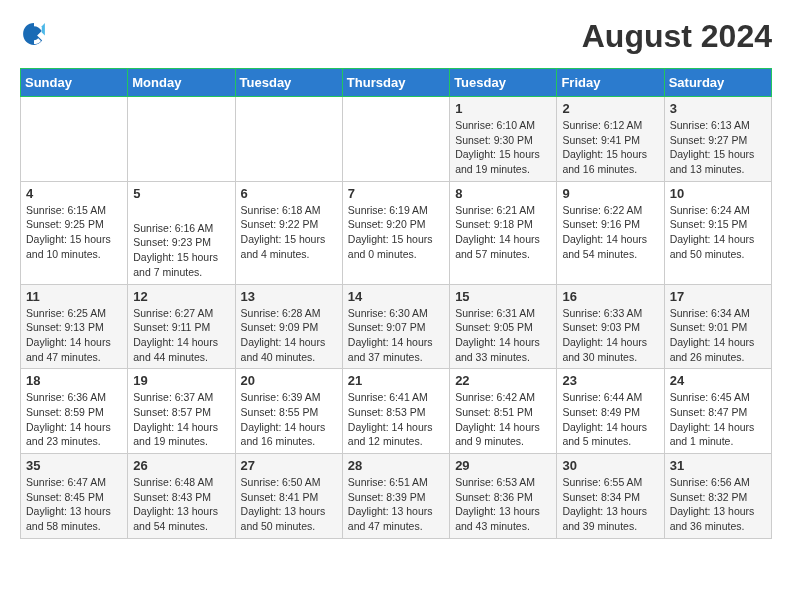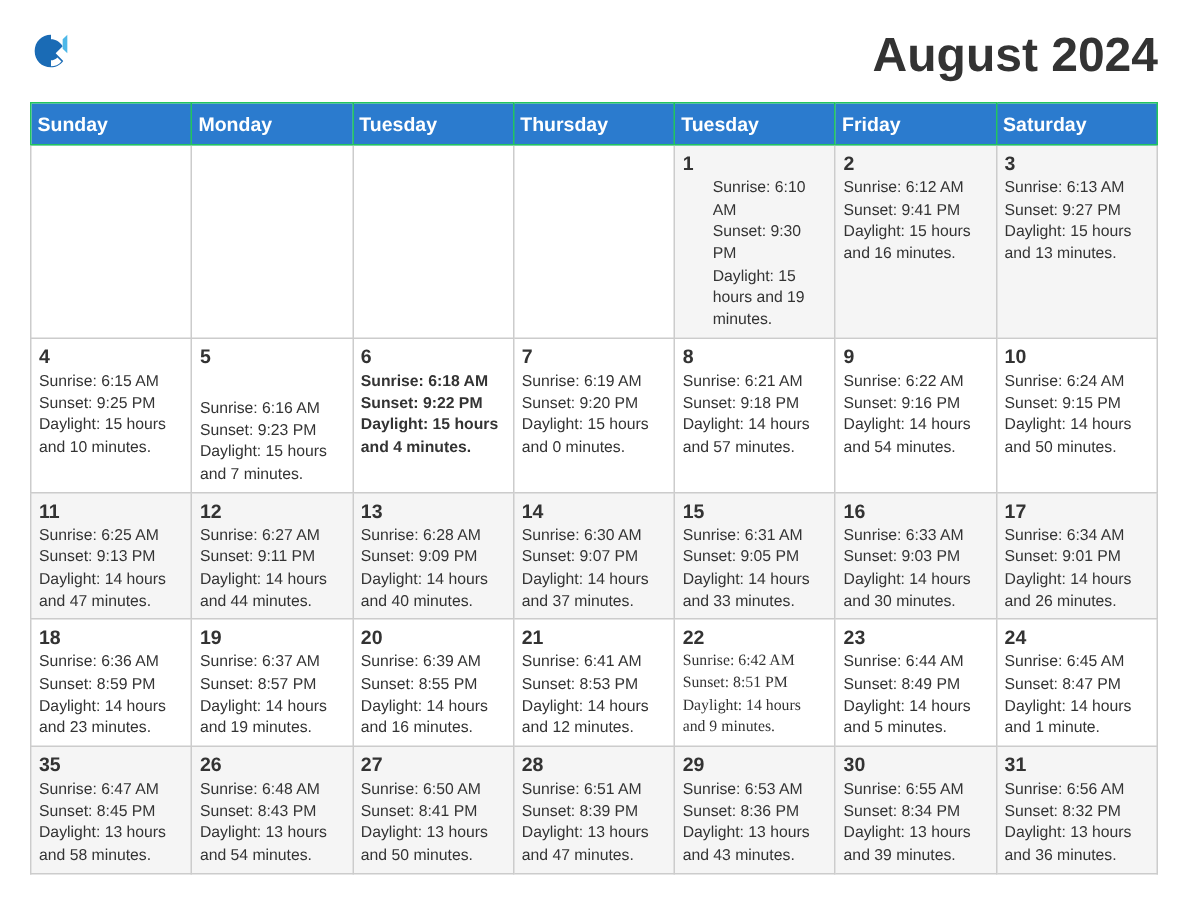--- a/index.html
+++ b/index.html
@@ -119,21 +119,21 @@
     </tr>
   </thead>
   <tbody id="calendar-body">
   <tr>
         <td class="empty-cell"></td>
         <td class="empty-cell"></td>
         <td class="empty-cell"></td>
         <td class="empty-cell"></td>
         <td>
           <div class="day-number">1</div>
-          <div class="day-info" style="white-space: pre-line; margin-left: 20px;">Sunrise: 6:10 AM
+          <div class="day-info" style="white-space: pre-line;">Sunrise: 6:10 AM
 Sunset: 9:30 PM
 Daylight: 15 hours and 19 minutes.</div>
         </td>
         <td>
           <div class="day-number">2</div>
           <div class="day-info" style="white-space: pre-line;">Sunrise: 6:12 AM
 Sunset: 9:41 PM
 Daylight: 15 hours and 16 minutes.</div>
         </td>
         <td>
@@ -151,21 +151,21 @@
 Daylight: 15 hours and 10 minutes.</div>
         </td>
         <td>
           <div class="day-number">5</div>
           <div class="day-info" style="white-space: pre-line; margin-top: 20px;">Sunrise: 6:16 AM
 Sunset: 9:23 PM
 Daylight: 15 hours and 7 minutes.</div>
         </td>
         <td>
           <div class="day-number">6</div>
-          <div class="day-info" style="white-space: pre-line; font-weight: bold;">Sunrise: 6:18 AM
+          <div class="day-info" style="white-space: pre-line;">Sunrise: 6:18 AM
 Sunset: 9:22 PM
 Daylight: 15 hours and 4 minutes.</div>
         </td>
         <td>
           <div class="day-number">7</div>
           <div class="day-info" style="white-space: pre-line;">Sunrise: 6:19 AM
 Sunset: 9:20 PM
 Daylight: 15 hours and 0 minutes.</div>
         </td>
         <td>
@@ -251,21 +251,21 @@
 Daylight: 14 hours and 16 minutes.</div>
         </td>
         <td>
           <div class="day-number">21</div>
           <div class="day-info" style="white-space: pre-line;">Sunrise: 6:41 AM
 Sunset: 8:53 PM
 Daylight: 14 hours and 12 minutes.</div>
         </td>
         <td>
           <div class="day-number">22</div>
-          <div class="day-info" style="white-space: pre-line; font-family: Liberation Serif, serif;">Sunrise: 6:42 AM
+          <div class="day-info" style="white-space: pre-line;">Sunrise: 6:42 AM
 Sunset: 8:51 PM
 Daylight: 14 hours and 9 minutes.</div>
         </td>
         <td>
           <div class="day-number">23</div>
           <div class="day-info" style="white-space: pre-line;">Sunrise: 6:44 AM
 Sunset: 8:49 PM
 Daylight: 14 hours and 5 minutes.</div>
         </td>
         <td>

